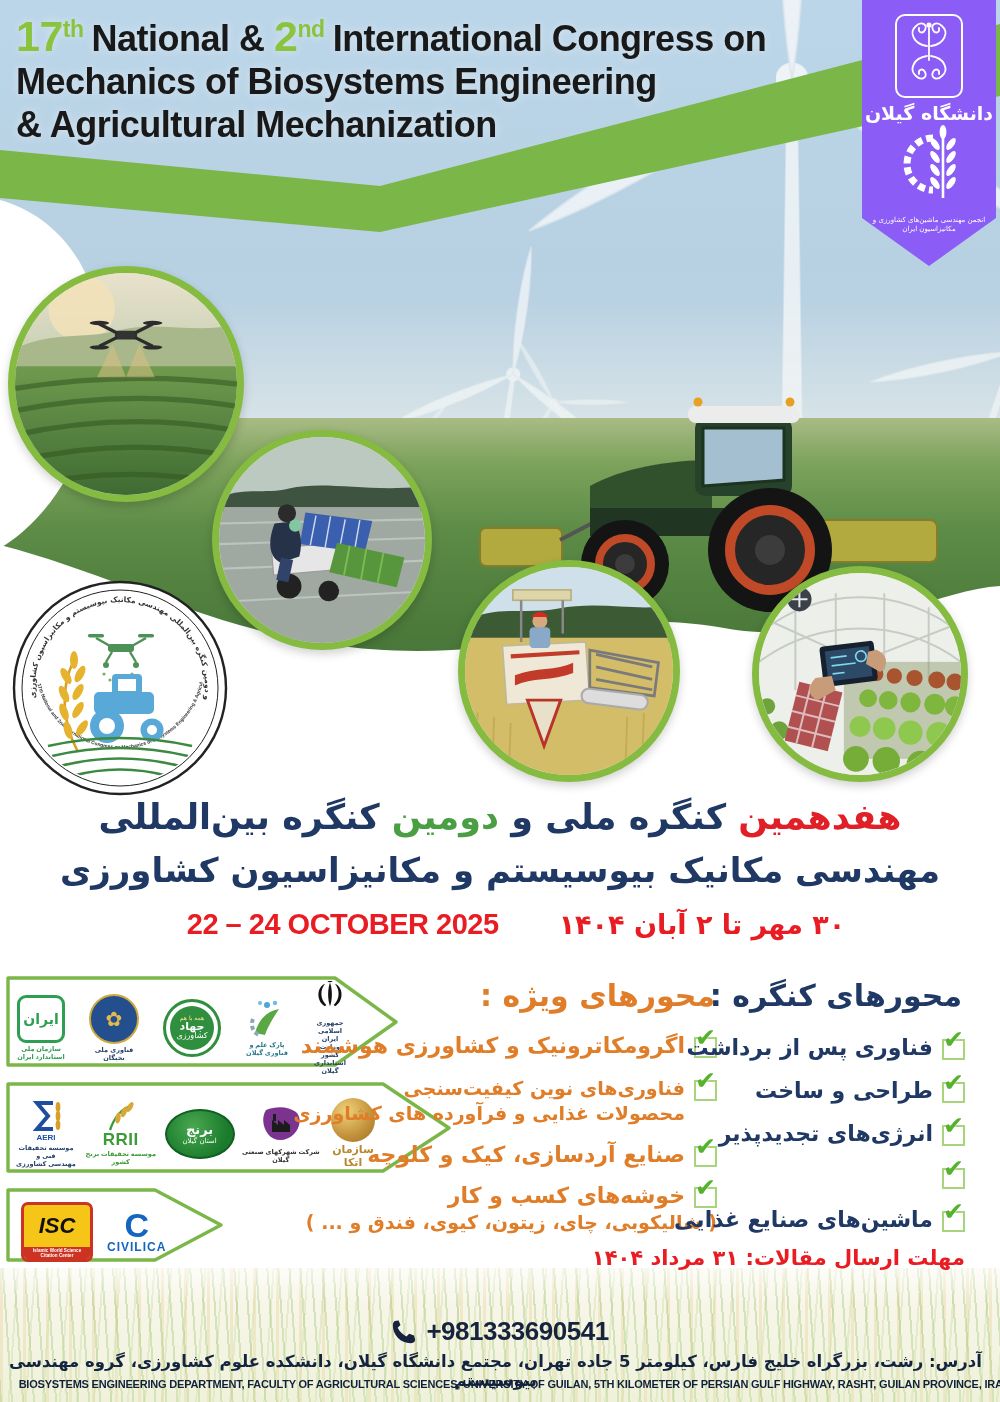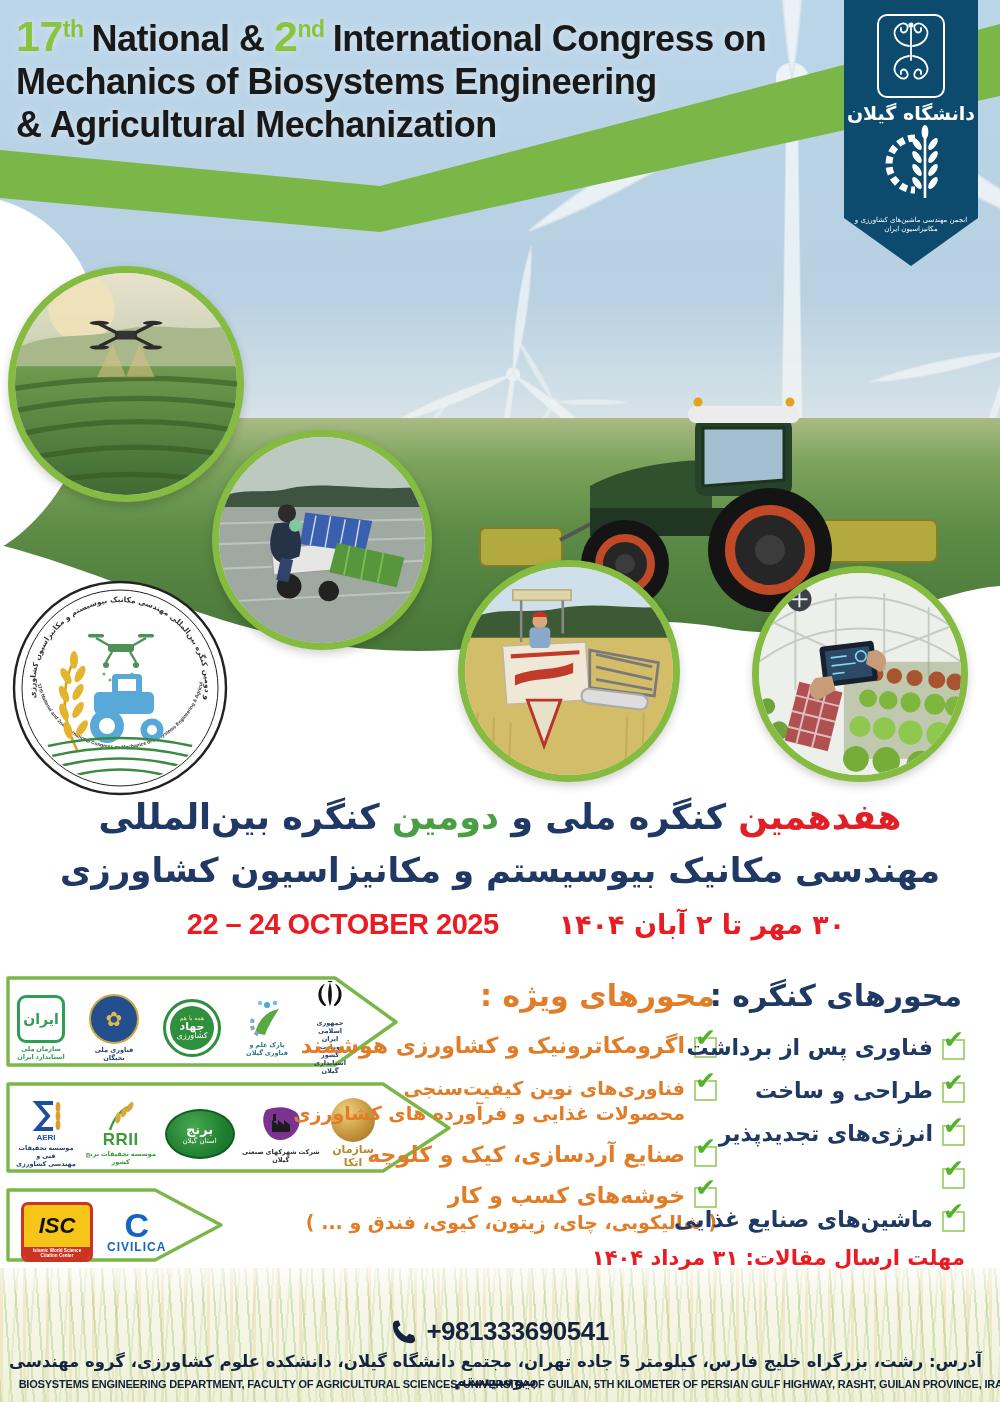--- a/index.html
+++ b/index.html
@@ -20,21 +20,21 @@
   .deco-overlay{position:absolute;left:0;top:0;width:1000px;height:810px;pointer-events:none;}
 
   
   .title{position:absolute;left:16px;top:8px;width:860px;z-index:12;color:#191919;
          font-weight:bold;font-size:36px;line-height:43px;letter-spacing:-.5px;
          text-shadow:0 0 8px rgba(255,255,255,.45);}
   .title .num{color:#8ac43d;font-size:43px;}
   .title sup{color:#8ac43d;font-size:23px;vertical-align:14px;margin-right:8px;}
 
   
-  .badge{position:absolute;left:844px;top:0;width:134px;height:266px;background:#0c4a6e;z-index:11;
+  .badge{position:absolute;left:862px;top:0;width:134px;height:266px;background:#8b5cf6;z-index:11;
          clip-path:polygon(0 0,100% 0,100% 82%,50% 100%,0 82%);text-align:center;color:#fff;}
   .badge .orn{width:64px;height:80px;border:2.5px solid #fff;border-radius:10px;margin:14px auto 4px;}
   .badge .uni{font-size:19px;font-weight:bold;}
   .badge .soc{font-size:7px;margin-top:2px;padding:0 4px;line-height:9px;}
 
   
   .circ{position:absolute;border:7px solid #85bb40;border-radius:50%;overflow:hidden;z-index:8;
         box-shadow:0 4px 10px rgba(0,0,0,.18);background:#dde5d8;}
   .circ svg{display:block;width:100%;height:100%;}
   .c1{left:8px;top:266px;width:222px;height:222px;}

